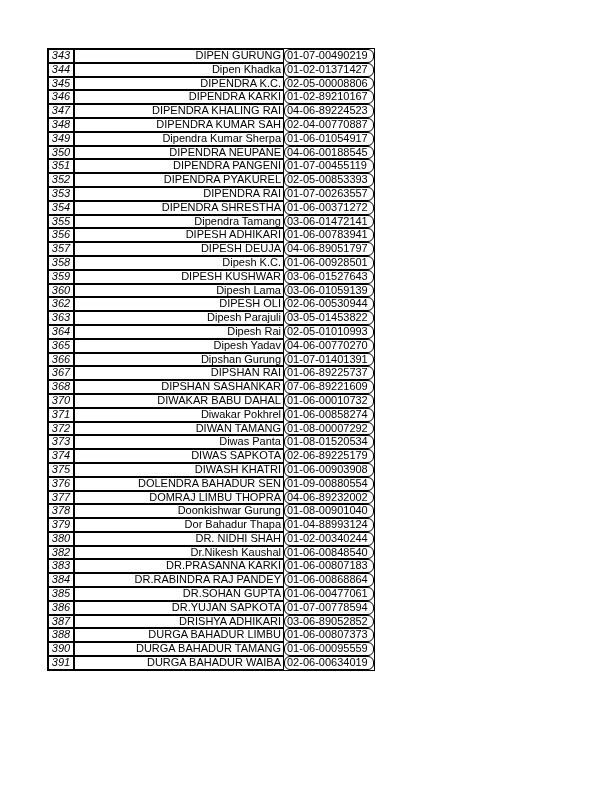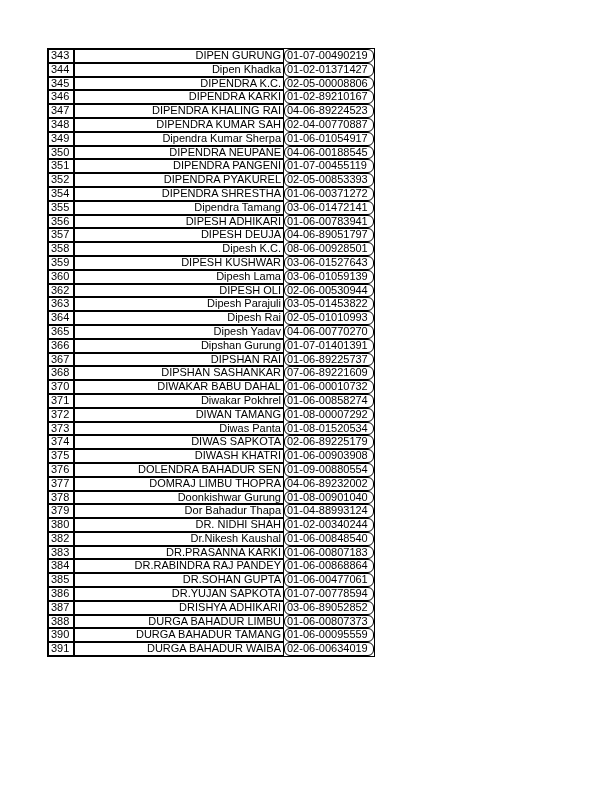--- a/index.html
+++ b/index.html
@@ -31,22 +31,23 @@
     border: 1px solid #000000;
     font-size: 11px;
     line-height: 11.8px;
     height: 13.8px;
     padding: 0 2px;
     white-space: nowrap;
     overflow: hidden;
     color: #000000;
   }
   td.c-no {
-    text-align: left;
+    text-align: center;
     padding: 0 1px;
+    font-style: italic;
   }
   td.c-name {
     text-align: right;
     padding-left: 3px;
   }
   td.c-id {
     text-align: left;
     padding-left: 3px;
     border-radius: 6px;
   }
@@ -115,20 +116,25 @@
     <td class="c-name">DIPENDRA PANGENI</td>
     <td class="c-id">01-07-00455119</td>
   </tr>
 
   <tr>
     <td class="c-no">352</td>
     <td class="c-name">DIPENDRA PYAKUREL</td>
     <td class="c-id">02-05-00853393</td>
   </tr>
 
+  <tr>
+    <td class="c-no">353</td>
+    <td class="c-name">DIPENDRA RAI</td>
+    <td class="c-id">01-07-00263557</td>
+  </tr>
 
   <tr>
     <td class="c-no">354</td>
     <td class="c-name">DIPENDRA SHRESTHA</td>
     <td class="c-id">01-06-00371272</td>
   </tr>
 
   <tr>
     <td class="c-no">355</td>
     <td class="c-name">Dipendra Tamang</td>
@@ -143,21 +149,21 @@
 
   <tr>
     <td class="c-no">357</td>
     <td class="c-name">DIPESH DEUJA</td>
     <td class="c-id">04-06-89051797</td>
   </tr>
 
   <tr>
     <td class="c-no">358</td>
     <td class="c-name">Dipesh K.C.</td>
-    <td class="c-id">08-06-00928501</td>
+    <td class="c-id">01-06-00928501</td>
   </tr>
 
   <tr>
     <td class="c-no">359</td>
     <td class="c-name">DIPESH KUSHWAR</td>
     <td class="c-id">03-06-01527643</td>
   </tr>
 
   <tr>
     <td class="c-no">360</td>

